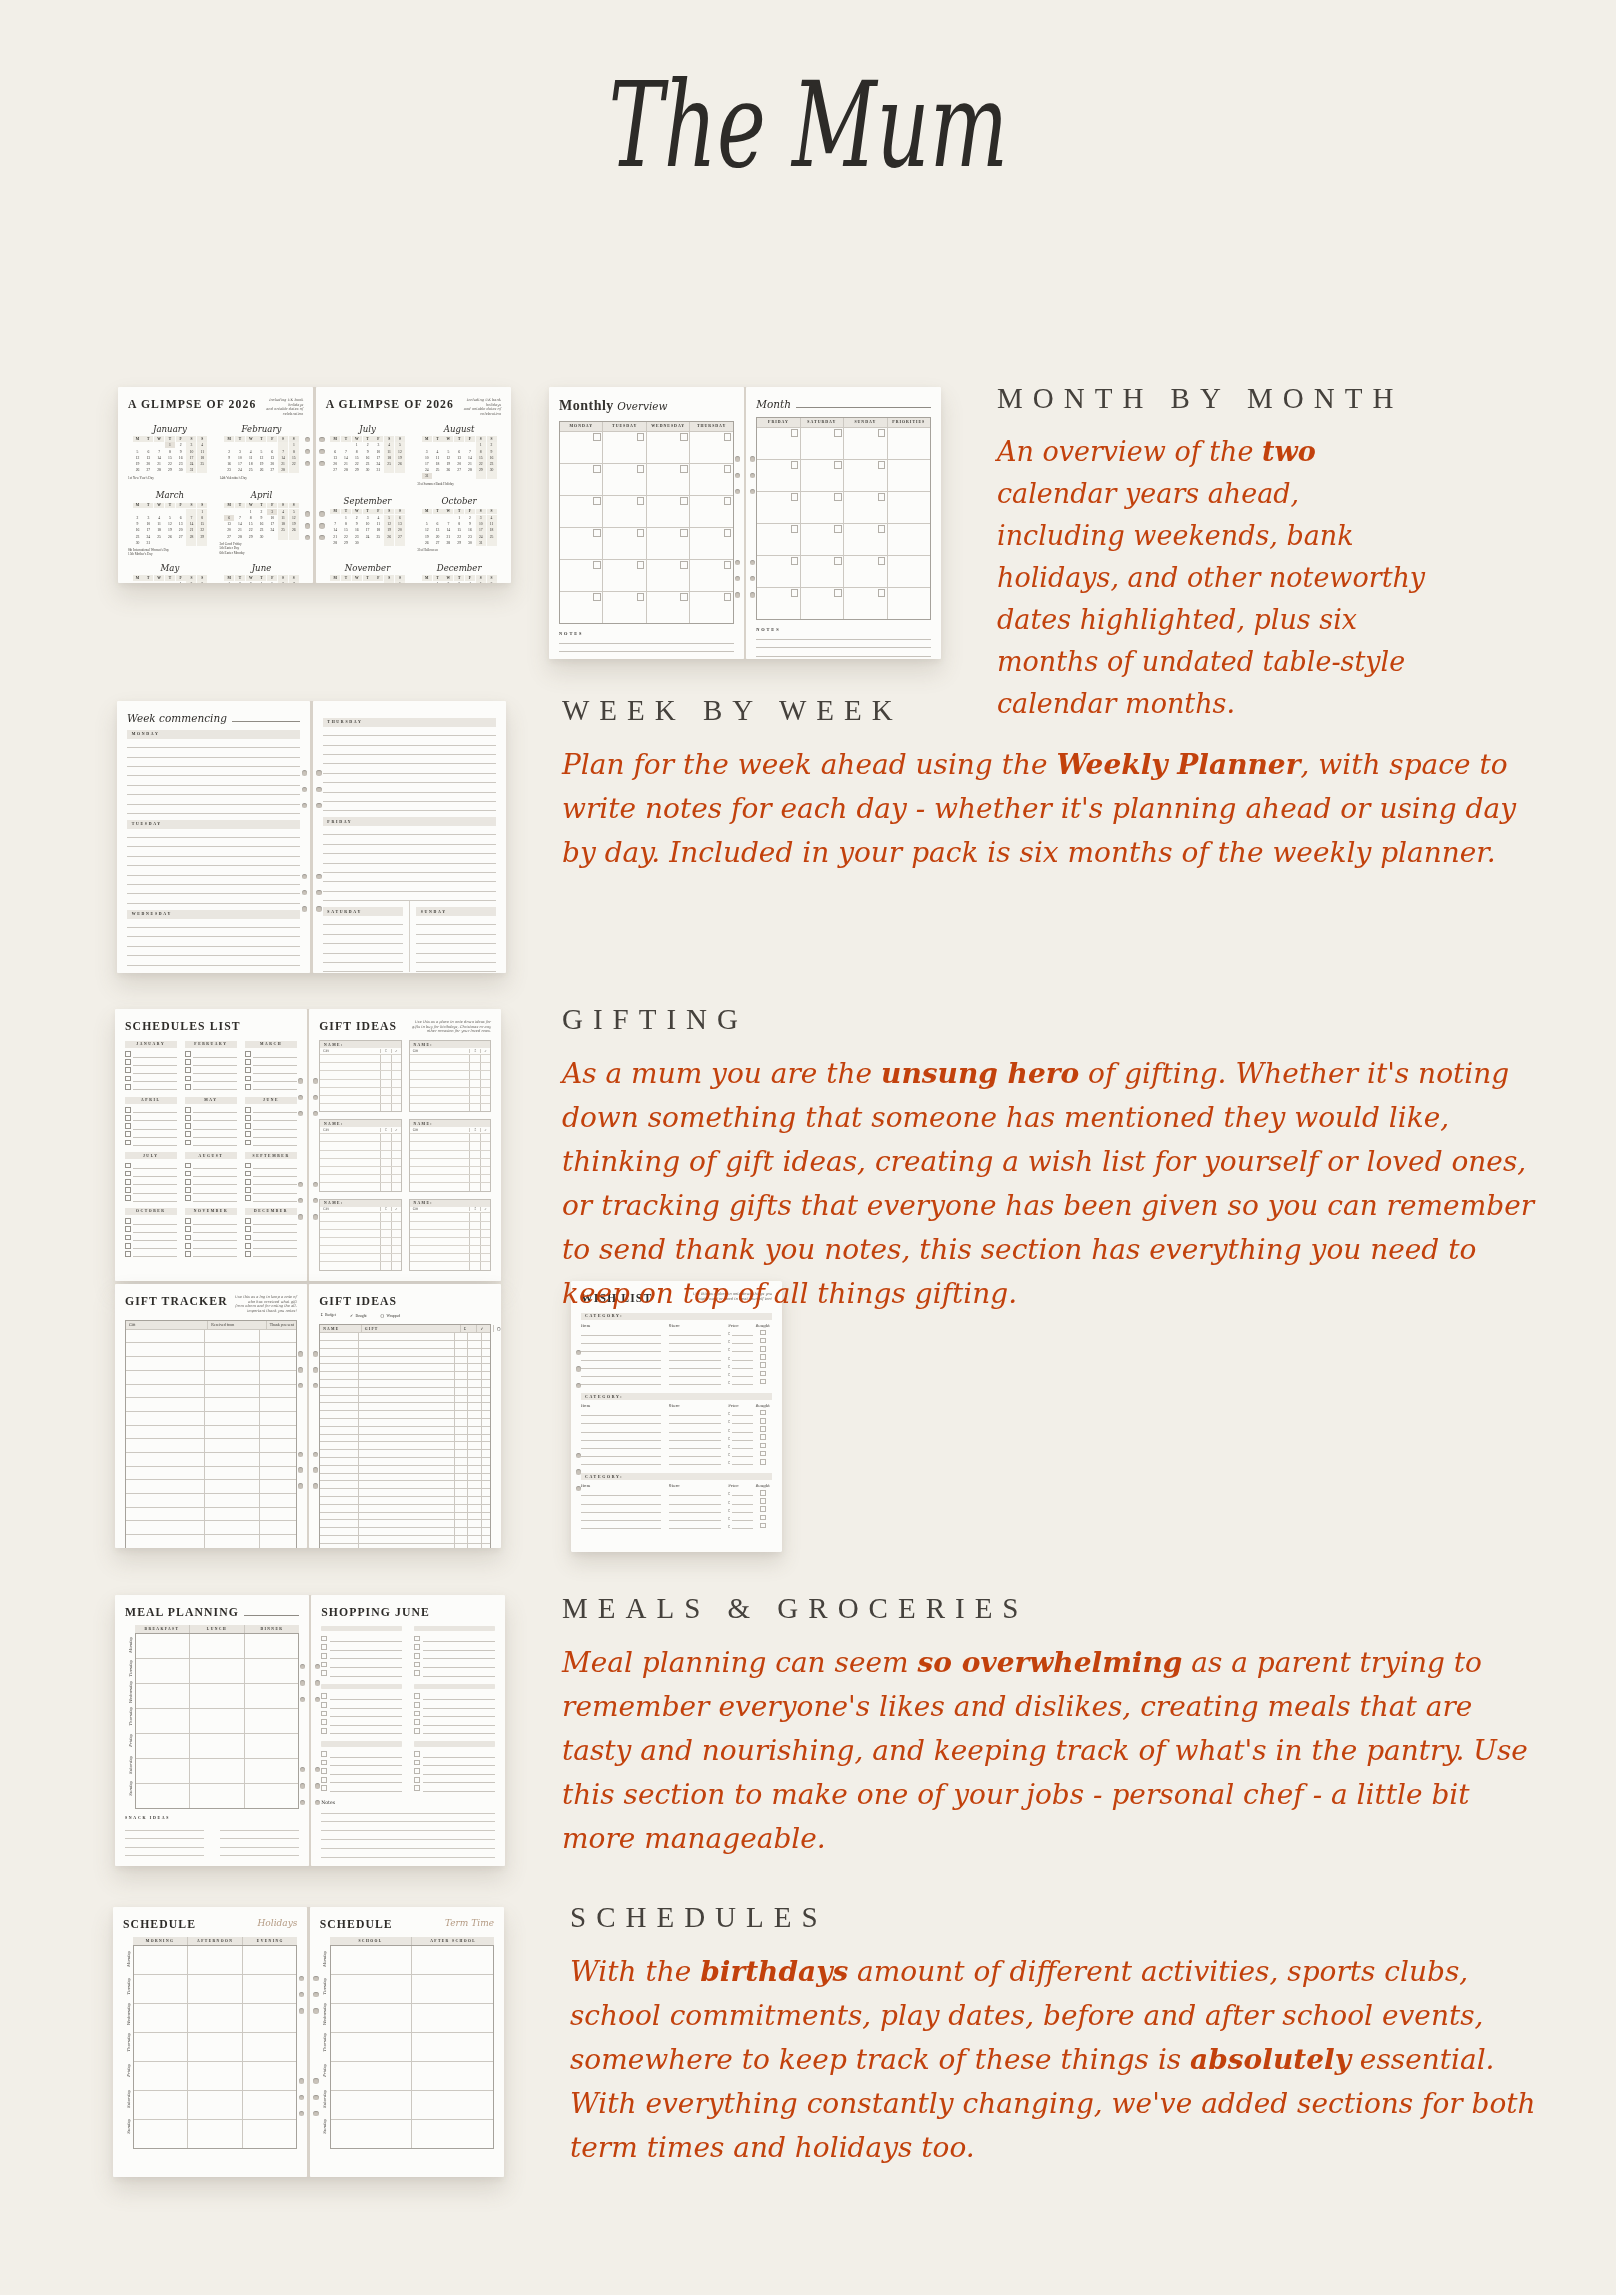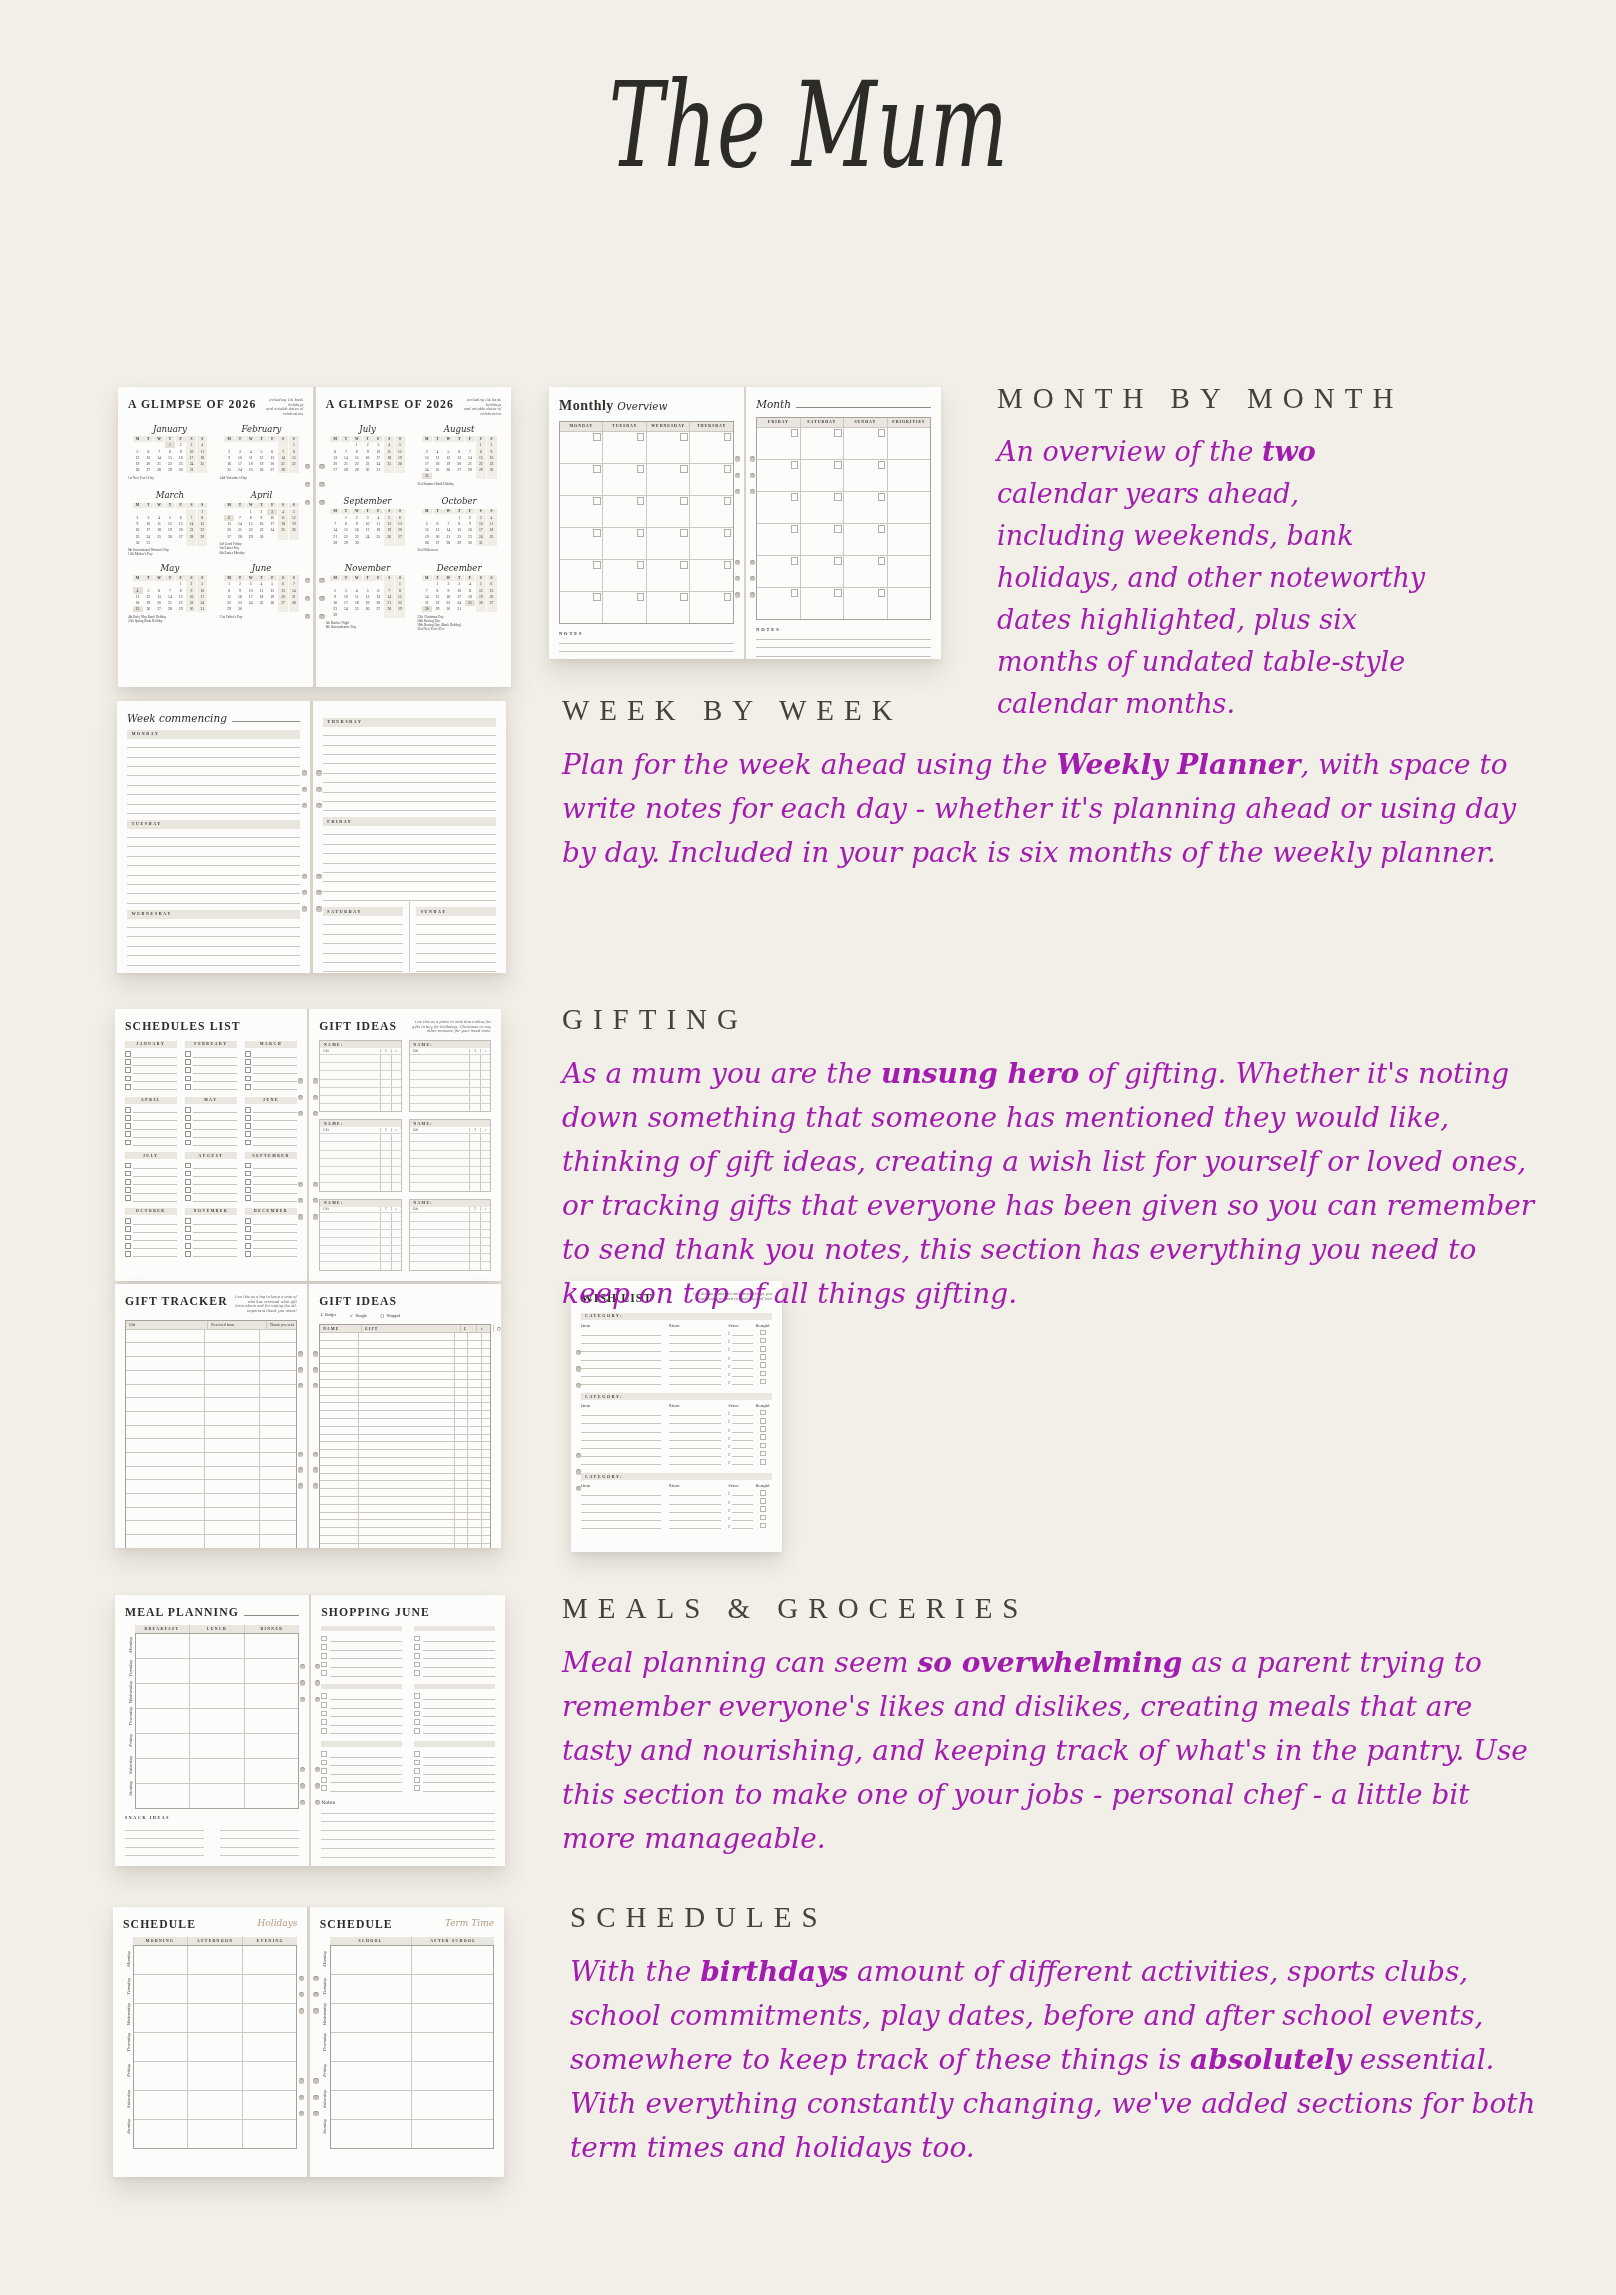--- a/index.html
+++ b/index.html
@@ -13,21 +13,21 @@
     font-size:118px;line-height:155px;color:#2d2b28;white-space:nowrap;}
   .hero-sub{margin-top:40px;font-family:"DejaVu Serif",serif;font-style:italic;
     font-size:30px;color:#3a3733;}
   .bseg{font-weight:700;}
 
   
   .tb{position:absolute;}
   .tb h2{margin:0 0 15.5px 0;font-family:"Liberation Serif",serif;font-weight:400;
     font-size:29px;letter-spacing:10px;color:#45413c;}
   .tb p{margin:0;font-family:"DejaVu Serif",serif;font-style:italic;
-    font-size:28px;line-height:44px;color:#a21caf;}
+    font-size:28px;line-height:44px;color:#c2410c;}
   .tb.narrow p{font-size:27px;line-height:42px;}
 
   
   .spread{position:absolute;display:flex;gap:2.3px;background:#d8d2c9;border-radius:1.6px;
     box-shadow:0 12.4px 23px rgba(95,80,60,.16),0 2.3px 6.2px rgba(95,80,60,.08);}
   .pg{flex:1;background:#fcfcfa;position:relative;overflow:hidden;border-radius:0.8px;}
   .single-page{position:absolute;background:#fcfcfa;border-radius:1.6px;
     box-shadow:0 11px 20px rgba(95,80,60,.16),0 2.3px 6.2px rgba(95,80,60,.08);overflow:hidden;}
   .dot{position:absolute;width:5.4px;height:5.4px;border-radius:50%;background:#c9c3ba;
     box-shadow:inset 0 0.8px 1.2px rgba(0,0,0,.28),0 0.8px 0 rgba(255,255,255,.7);z-index:3;}
@@ -152,21 +152,21 @@
 </style>
 </head>
 <body>
 
 <div class="canvas">
 
   <div class="hero">
     <div class="hero-title">The Mum</div>
   </div>
 
-  <div class="spread" id="sp-glimpse" style="left:118px;top:387px;width:393px;height:300px">
+  <div class="spread" id="sp-glimpse" style="left:118px;top:387px;width:393px;height:196px">
       <div class="pg">
         <div class="pin">
           <div class="phead">
             <div class="pgtitle">A GLIMPSE OF 2026</div>
             <div class="pgnote">
               <div>Including UK bank holidays</div>
               <div>and notable dates of celebration</div>
             </div>
           </div>
           <div class="mgrid">

